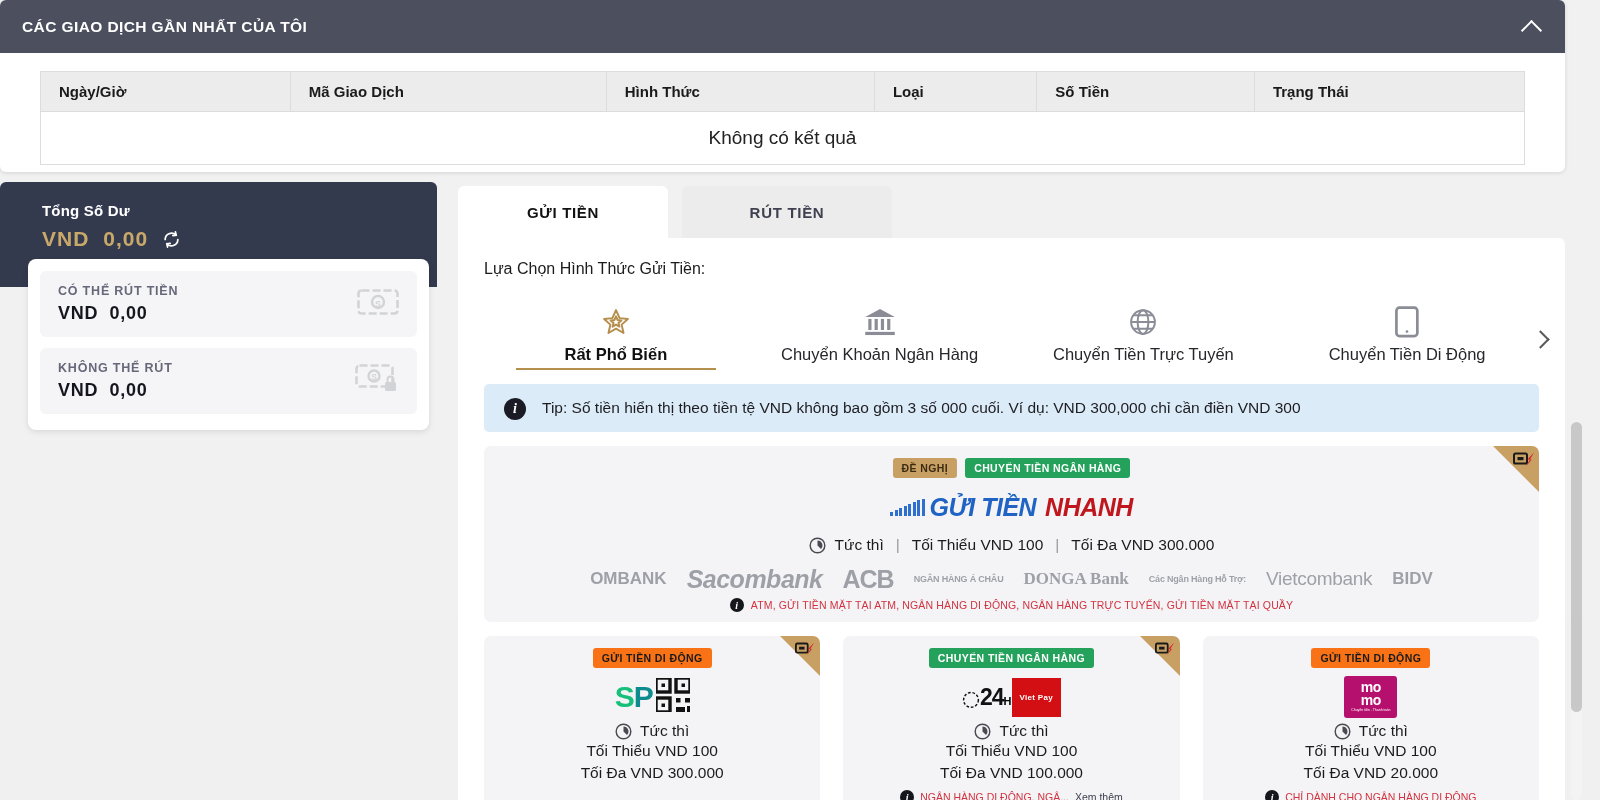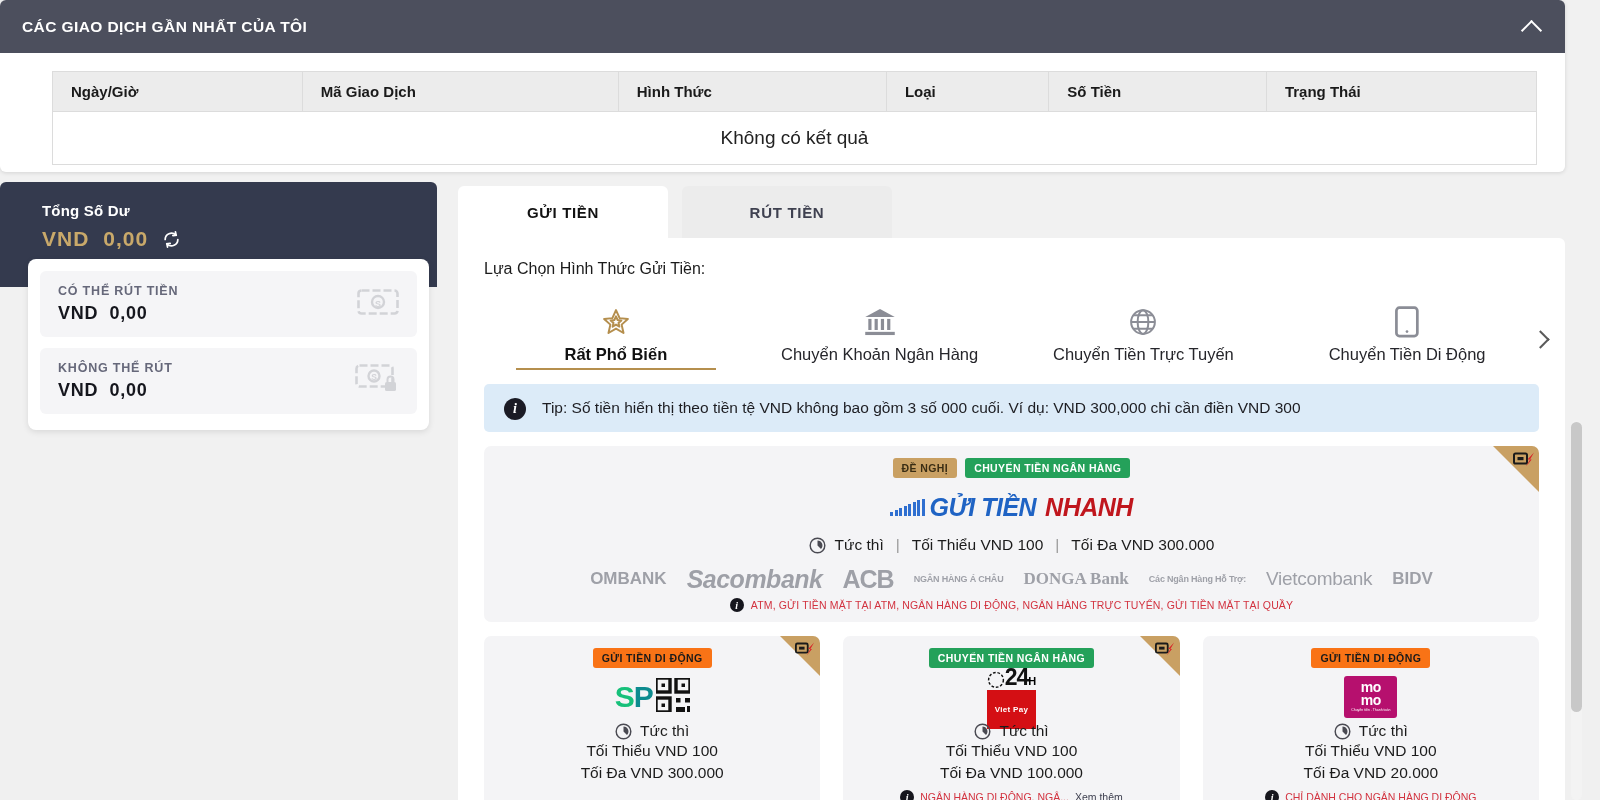--- a/index.html
+++ b/index.html
@@ -27,21 +27,21 @@
   }
   .chevron-up {
     width: 22px; height: 22px; position: relative; cursor: pointer;
   }
   .chevron-up::before {
     content: ""; position: absolute; left: 3px; top: 7px;
     width: 13px; height: 13px; border-left: 2.4px solid #fff; border-top: 2.4px solid #fff;
     transform: rotate(45deg);
   }
   .txn-body { padding: 18px 40px 0 40px; }
-  .txn-table { width: 100%; border-collapse: collapse; margin-left: 12px; }
+  .txn-table { width: 100%; border-collapse: collapse; }
   .txn-table th {
     background: #ececec; border: 1px solid #dcdcdc;
     font-size: 15px; font-weight: bold; color: #1a1a1a;
     text-align: left; padding: 11px 18px; white-space: nowrap;
   }
   .txn-table td.empty {
     border: 1px solid #dcdcdc; border-top: none; background: #fff;
     text-align: center; padding: 15px 0; font-size: 19px; color: #222;
   }
 
@@ -202,21 +202,21 @@
     margin-top: 6px; font-size: 10.5px; color: #d2323f; white-space: nowrap;
   }
   .m-note .xem { color: #3f4150; }
 
   
   .sp-s { color: #16c07a; font-size: 30px; font-weight: bold; letter-spacing: -1px; }
   .sp-p { color: #0d8b8f; font-size: 30px; font-weight: bold; letter-spacing: -1px; }
   .qr { display: inline-block; margin-left: 3px; }
 
   
-  .vp-wrap { display: flex; flex-direction: column; align-items: center; }
+  .vp-wrap { display: flex; align-items: center; }
   .vp-top { font-size: 23px; font-weight: bold; color: #111; letter-spacing: -1px; line-height: 1; }
   .vp-bar { background: #d40f14; color: #fff; font-size: 8px; font-weight: bold; padding: 15px 8px; margin-top: 1px; letter-spacing: .3px; }
 
   
   .momo {
     background: #b6106e; color: #fff; font-weight: bold; font-size: 14px;
     line-height: .95; padding: 5px 7px 6px 7px; border-radius: 3px; letter-spacing: -.5px;
   }
   .momo small { display: block; font-size: 3.5px; font-weight: normal; letter-spacing: 0; margin-top: 2px; }
 

